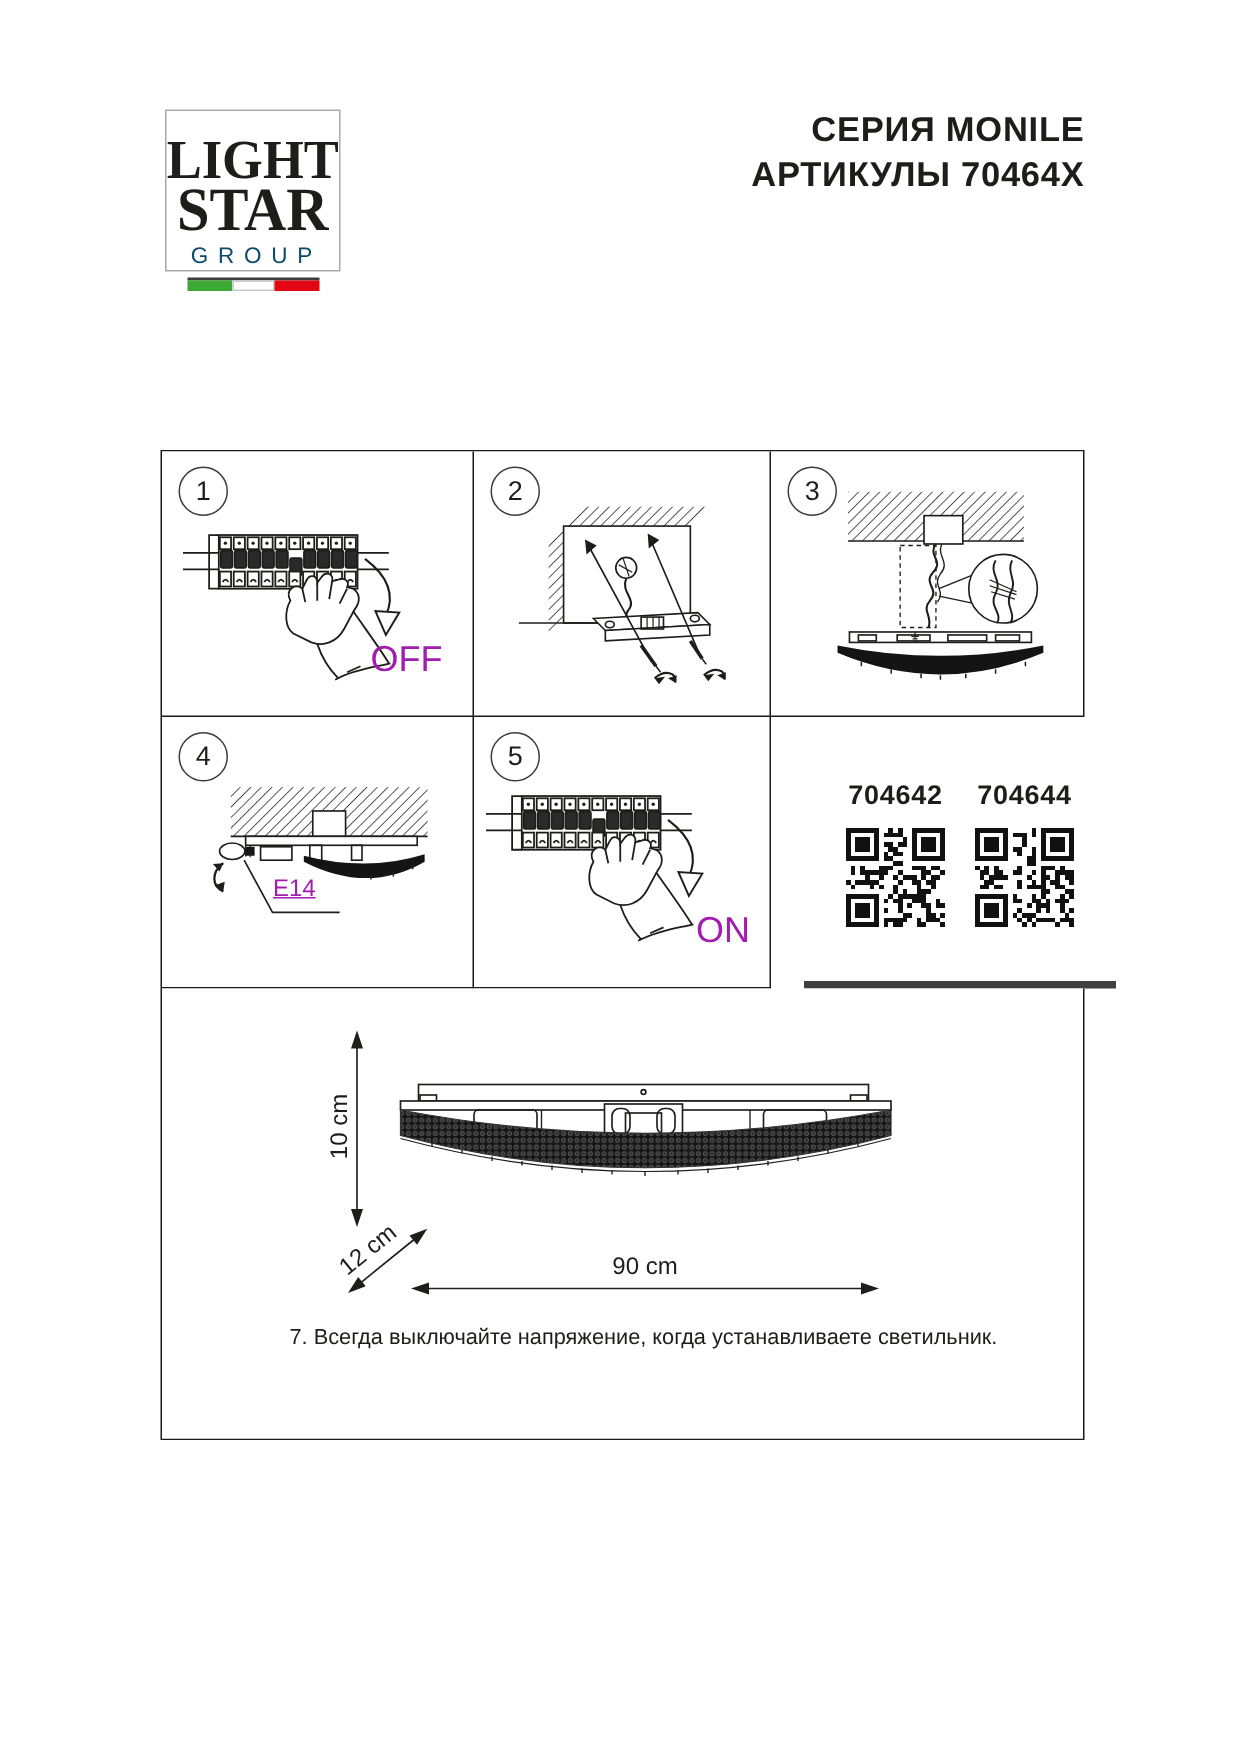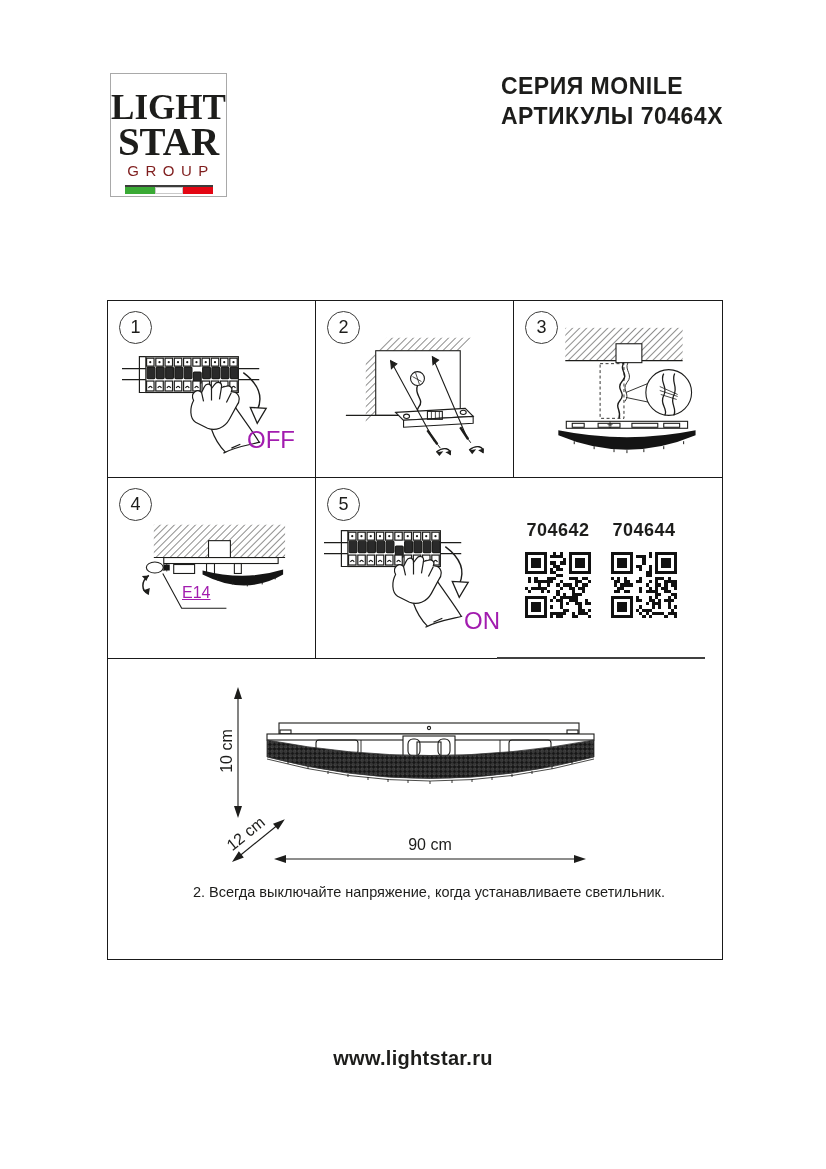--- a/index.html
+++ b/index.html
@@ -1,50 +1,50 @@
 <!DOCTYPE html>
 <html><head>
 <meta charset="utf-8">
 <style>
   html,body{margin:0;padding:0;background:#fff;}
   .sheet{position:relative;width:826px;height:1169px;background:#fff;overflow:hidden;
          font-family:"Liberation Sans",sans-serif;color:#1d1d1b;}
   .abs{position:absolute;}
 
   
-  .logo-box{left:110px;top:73px;width:117px;height:124px;border:1.5px solid #a9a9a9;
+  .logo-box{left:110px;top:73px;width:117px;height:108px;border:1.5px solid #a9a9a9;
             box-sizing:border-box;display:flex;flex-direction:column;align-items:center;
             padding-top:17px;background:#fff;}
   .logo-word{font-family:"Liberation Serif",serif;font-weight:bold;color:#1d1d1b;
              line-height:32px;letter-spacing:0;transform:scaleY(1.05);}
   .logo-word.l1{font-size:35px;}
   .logo-word.l2{font-size:39px;line-height:36px;}
-  .logo-group{font-size:15px;letter-spacing:6.5px;color:#7f1d1d;margin-top:3px;padding-left:5px;}
+  .logo-group{font-size:15px;letter-spacing:6.5px;color:#0c4a6e;margin-top:3px;padding-left:5px;}
   .logo-flag{margin-top:6px;width:88px;height:9px;border-top:2.5px solid #3c3c3b;display:flex;}
   .logo-flag span{height:7px;box-sizing:border-box;}
   .flag-green{width:30px;background:#3aaa35;}
   .flag-white{width:28px;background:#fff;border:1px solid #c9c9c9;}
   .flag-red{width:30px;background:#e30613;}
 
   
-  .series{right:103px;top:71px;font-weight:bold;font-size:23px;
+  .series{right:103px;top:71px;text-align:right;font-weight:bold;font-size:23px;
           line-height:30px;letter-spacing:.5px;}
   .instr{right:103px;top:165px;text-align:right;font-weight:bold;font-size:24px;line-height:29px;}
   .instr .i1{letter-spacing:4px;}
   .instr .i2{letter-spacing:3px;}
 
   
   .grid{left:107px;top:300px;width:616px;height:660px;border:1px solid #1a1a1a;box-sizing:border-box;}
   .cell{position:absolute;box-sizing:border-box;background:#fff;}
   .c1{left:0;top:0;width:208px;height:177px;border-right:1px solid #1a1a1a;border-bottom:1px solid #1a1a1a;}
   .c2{left:208px;top:0;width:198px;height:177px;border-right:1px solid #1a1a1a;border-bottom:1px solid #1a1a1a;}
   .c3{left:406px;top:0;width:208px;height:177px;border-bottom:1px solid #1a1a1a;}
   .c4{left:0;top:177px;width:208px;height:181px;border-right:1px solid #1a1a1a;border-bottom:1px solid #1a1a1a;}
   .c5{left:208px;top:177px;width:198px;height:181px;border-right:1px solid #1a1a1a;border-bottom:1px solid #1a1a1a;}
-  .c6{left:389px;top:177px;width:208px;height:181px;border-bottom:2px solid #404040;}
+  .c6{left:428px;top:177px;width:208px;height:181px;border-bottom:5px solid #404040;}
   .c7{left:0;top:358px;width:614px;height:300px;}
 
   .badge{position:absolute;left:11px;top:10px;width:31px;height:31px;border:1.4px solid #3c3c3b;
          border-radius:50%;display:flex;align-items:center;justify-content:center;
          font-size:18px;background:#fff;z-index:3;}
   .fillsvg{position:absolute;left:0;top:0;width:100%;height:100%;}
   .lbl{position:absolute;font-size:24px;color:#a21caf;z-index:4;}
   .qr-num{position:absolute;top:42px;font-size:18px;font-weight:bold;text-align:center;letter-spacing:.5px;}
   .qr-box{position:absolute;top:74px;width:66px;height:66px;}
   .dim{position:absolute;font-size:16px;text-align:center;z-index:4;}
@@ -611,19 +611,18 @@
           </g>
 
           <path d="M176,200 H468"></path>
           <path d="M166,200 l12,-4 v8 Z M478,200 l-12,-4 v8 Z" fill="#1d1d1b" stroke="none"></path>
         </g>
       </svg>
       <div class="dim" style="left:92px;top:83px;width:54px;transform:rotate(-90deg);">10 cm</div>
       <div class="dim" style="left:111px;top:166px;width:54px;transform:rotate(-39deg);">12 cm</div>
       <div class="dim" style="left:280px;top:177px;width:84px;">90 cm</div>
       <div class="notes">
-        <div>2. Всегда выключайте напряжение, когда устанавливаете светильник.</div>
+        <div>7. Всегда выключайте напряжение, когда устанавливаете светильник.</div>
       </div>
     </div>
   </div>
 
-  <div class="abs footer">www.lightstar.ru</div>
 </div>
 
 </body></html>

